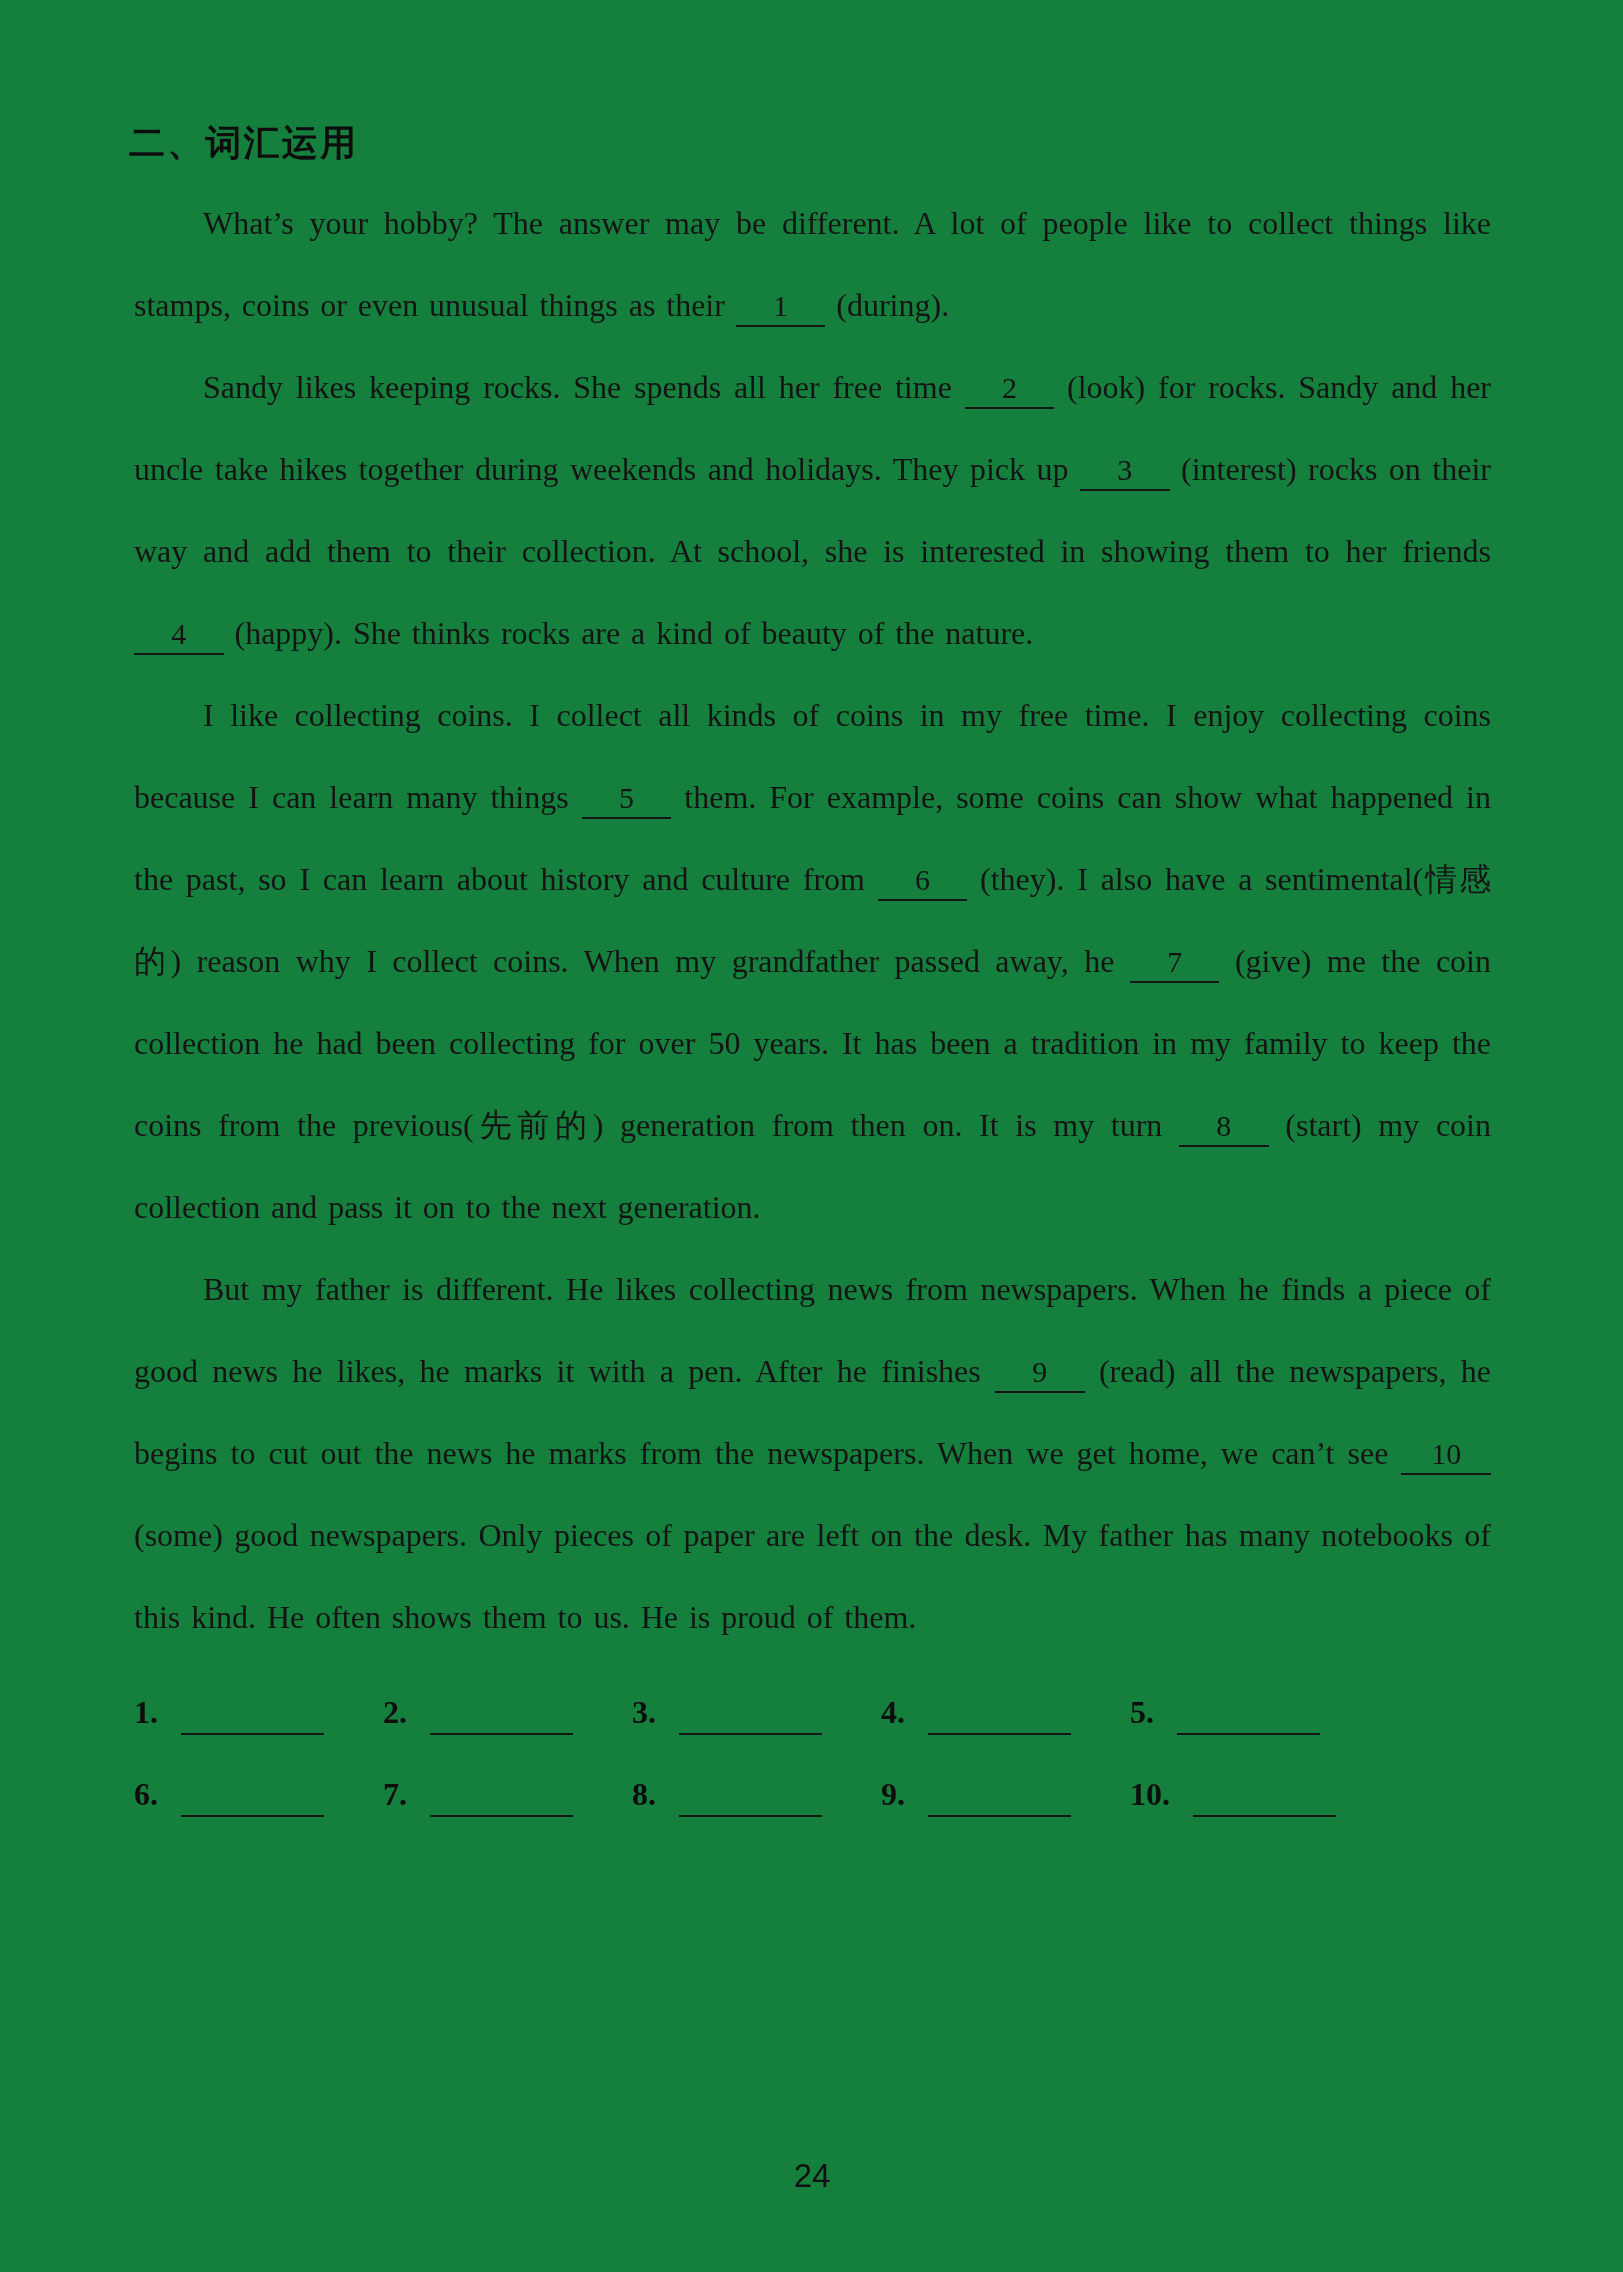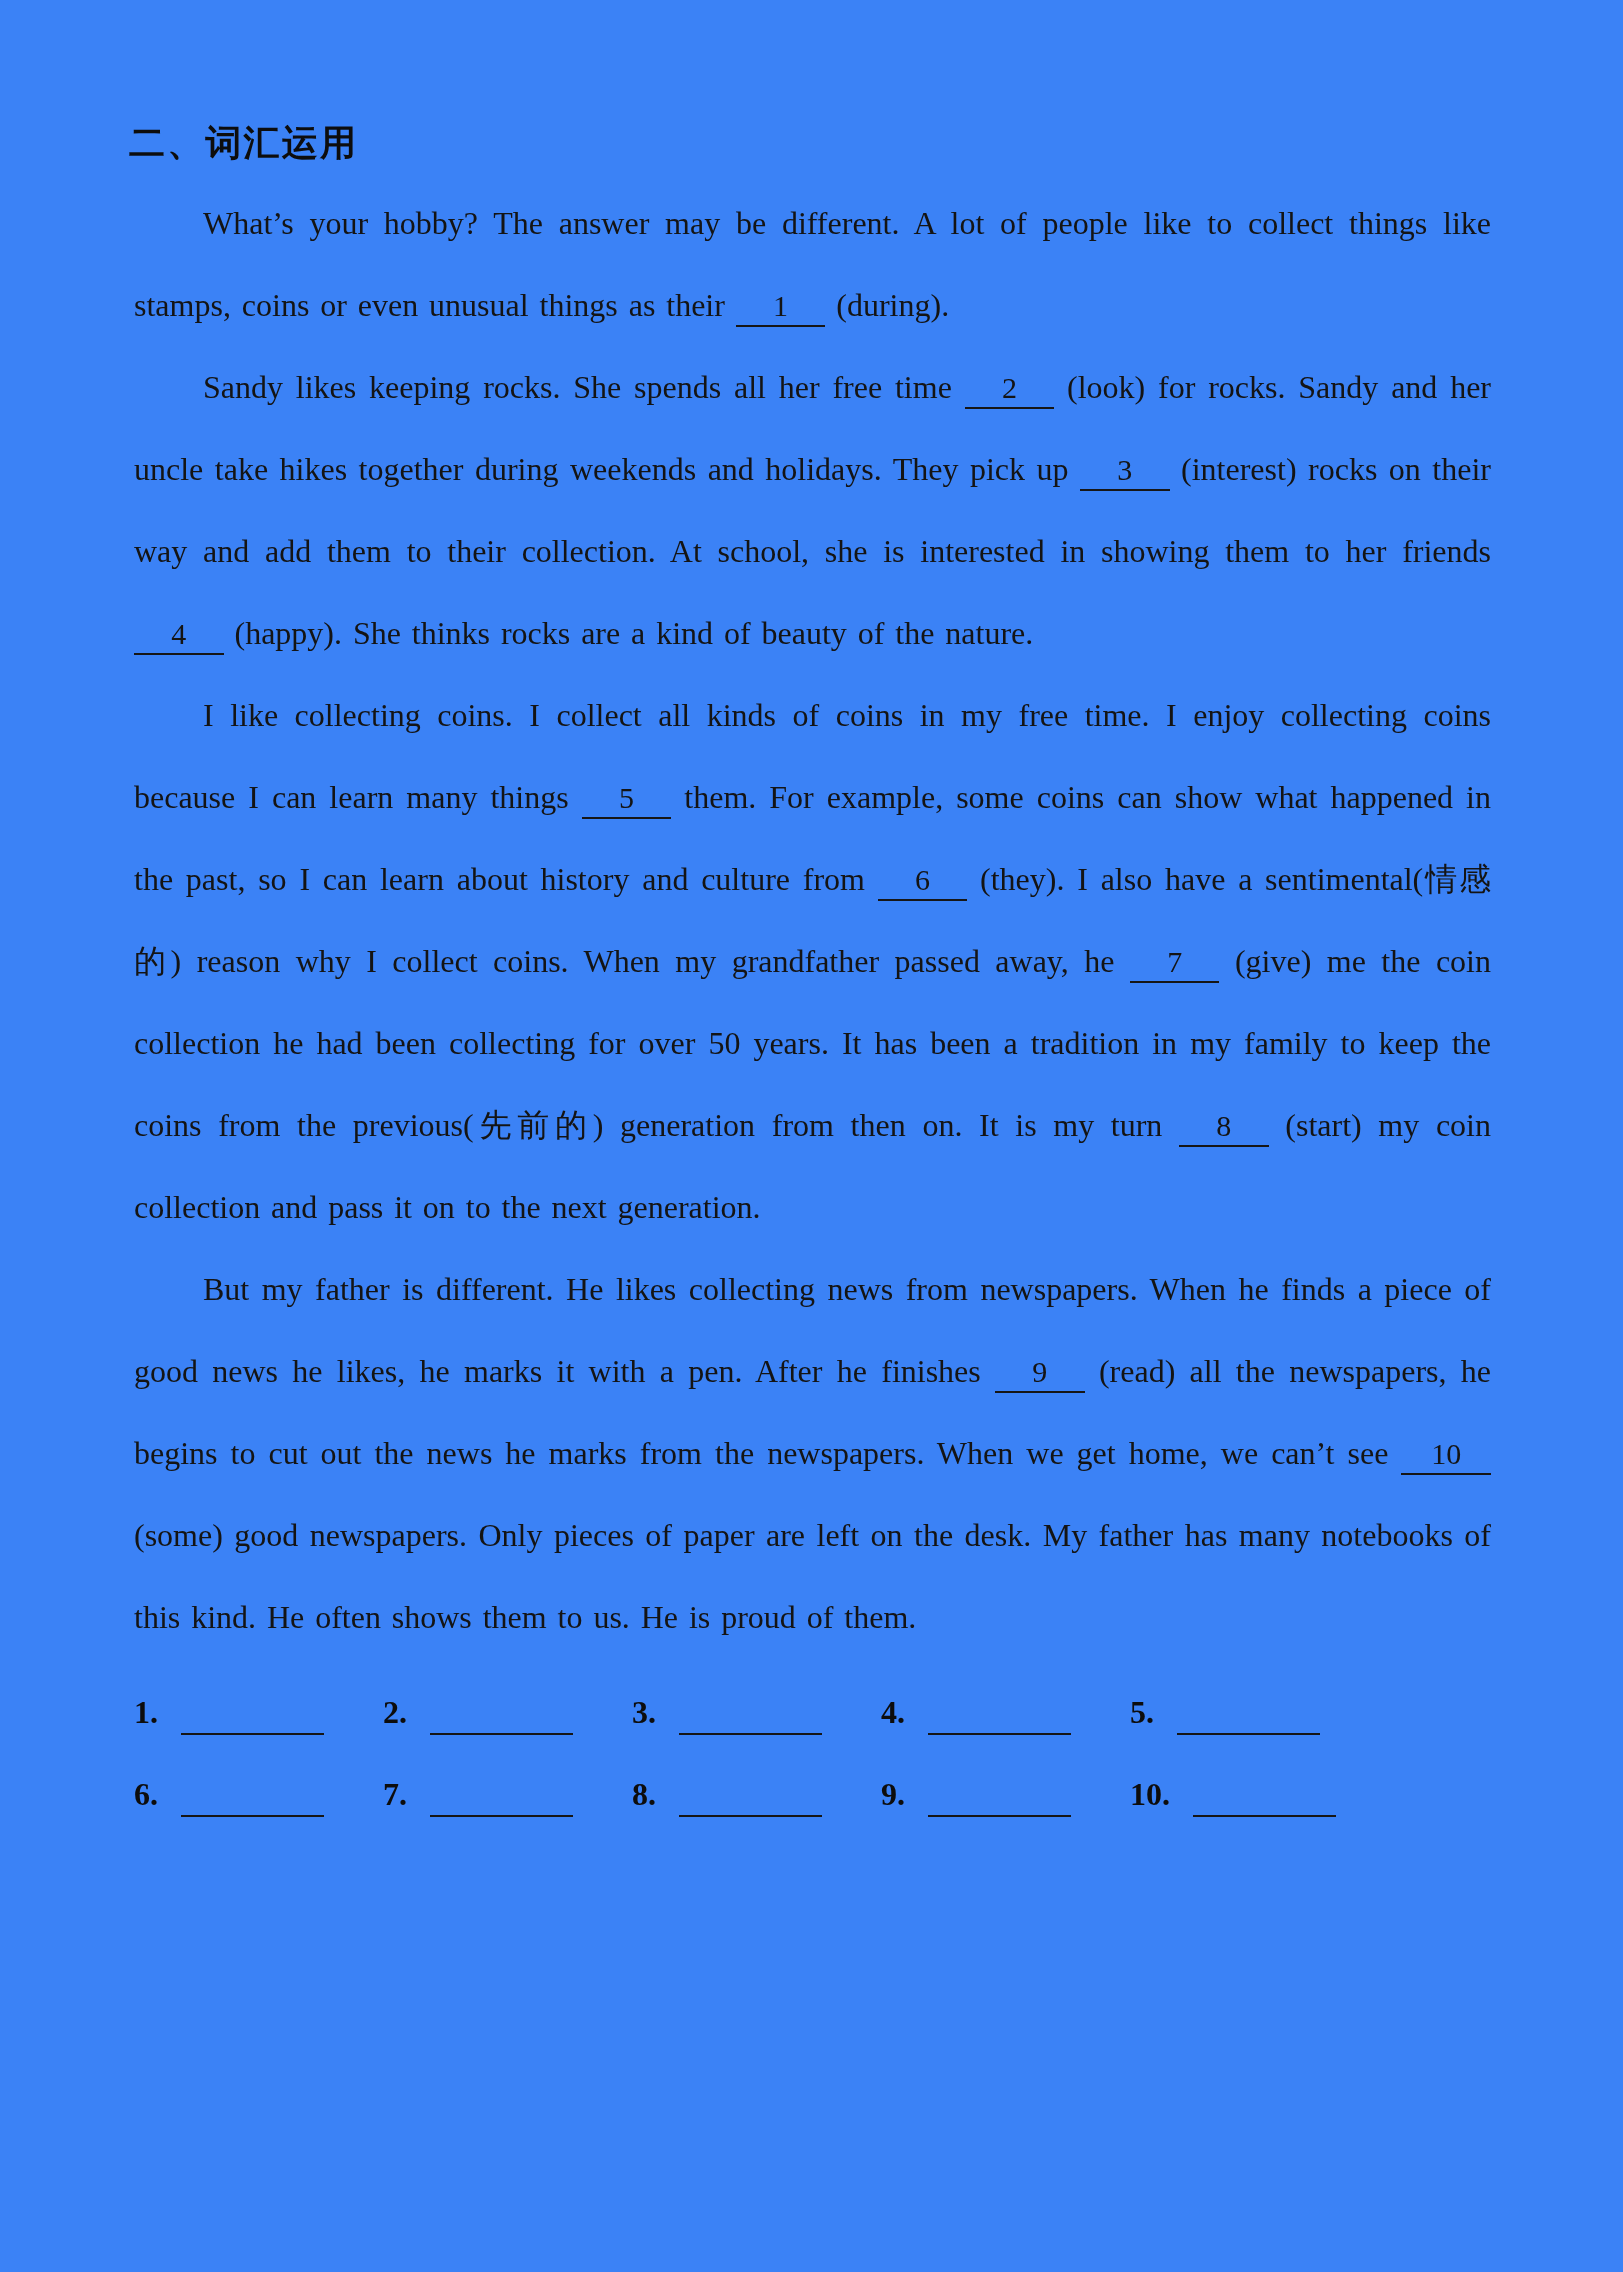--- a/index.html
+++ b/index.html
@@ -4,21 +4,21 @@
 <style>
   html, body {
     margin: 0;
     padding: 0;
     background: #ffffff;
   }
   .page {
     position: relative;
     width: 1624px;
     height: 2273px;
-    background: #3b82f6;
+    background: #15803d;
     color: #111111;
     font-family: "Liberation Serif", "DejaVu Serif", serif;
     overflow: hidden;
   }
   .section-title {
     position: absolute;
     left: 129px;
     top: 122px;
     margin: 0;
     font-family: "Liberation Sans", "DejaVu Sans", sans-serif;
@@ -108,15 +108,16 @@
         <p class="para"><span>Sandy likes keeping rocks. She spends all her free time </span><span class="cloze-blank">2</span><span> (look) for rocks. Sandy and her uncle take hikes together during weekends and holidays. They pick up </span><span class="cloze-blank">3</span><span> (interest) rocks on their way and add them to their collection. At school, she is interested in showing them to her friends </span><span class="cloze-blank">4</span><span> (happy). She thinks rocks are a kind of beauty of the nature.</span></p>
         <p class="para"><span>I like collecting coins. I collect all kinds of coins in my free time. I enjoy collecting coins because I can learn many things </span><span class="cloze-blank">5</span><span> them. For example, some coins can show what happened in the past, so I can learn about history and culture from </span><span class="cloze-blank">6</span><span> (they). I also have a sentimental(情感的) reason why I collect coins. When my grandfather passed away, he </span><span class="cloze-blank">7</span><span> (give) me the coin collection he had been collecting for over 50 years. It has been a tradition in my family to keep the coins from the previous(先前的) generation from then on. It is my turn </span><span class="cloze-blank">8</span><span> (start) my coin collection and pass it on to the next generation.</span></p>
         <p class="para"><span>But my father is different. He likes collecting news from newspapers. When he finds a piece of good news he likes, he marks it with a pen. After he finishes </span><span class="cloze-blank">9</span><span> (read) all the newspapers, he begins to cut out the news he marks from the newspapers. When we get home, we can’t see </span><span class="cloze-blank">10</span><span> (some) good newspapers. Only pieces of paper are left on the desk. My father has many notebooks of this kind. He often shows them to us. He is proud of them.</span></p>
       </div>
     <div class="answer-sheet" id="answer-sheet">
         <div class="answer-row"><span class="answer-item"><span class="answer-label">1.</span><span class="answer-blank"></span></span><span class="answer-item"><span class="answer-label">2.</span><span class="answer-blank"></span></span><span class="answer-item"><span class="answer-label">3.</span><span class="answer-blank"></span></span><span class="answer-item"><span class="answer-label">4.</span><span class="answer-blank"></span></span><span class="answer-item"><span class="answer-label">5.</span><span class="answer-blank"></span></span></div>
         <div class="answer-row"><span class="answer-item"><span class="answer-label">6.</span><span class="answer-blank"></span></span><span class="answer-item"><span class="answer-label">7.</span><span class="answer-blank"></span></span><span class="answer-item"><span class="answer-label">8.</span><span class="answer-blank"></span></span><span class="answer-item"><span class="answer-label">9.</span><span class="answer-blank"></span></span><span class="answer-item"><span class="answer-label">10.</span><span class="answer-blank"></span></span></div>
       </div>
   </div>
 
+  <p class="page-number">24</p>
 
 </div>
 
 
 </body></html>

